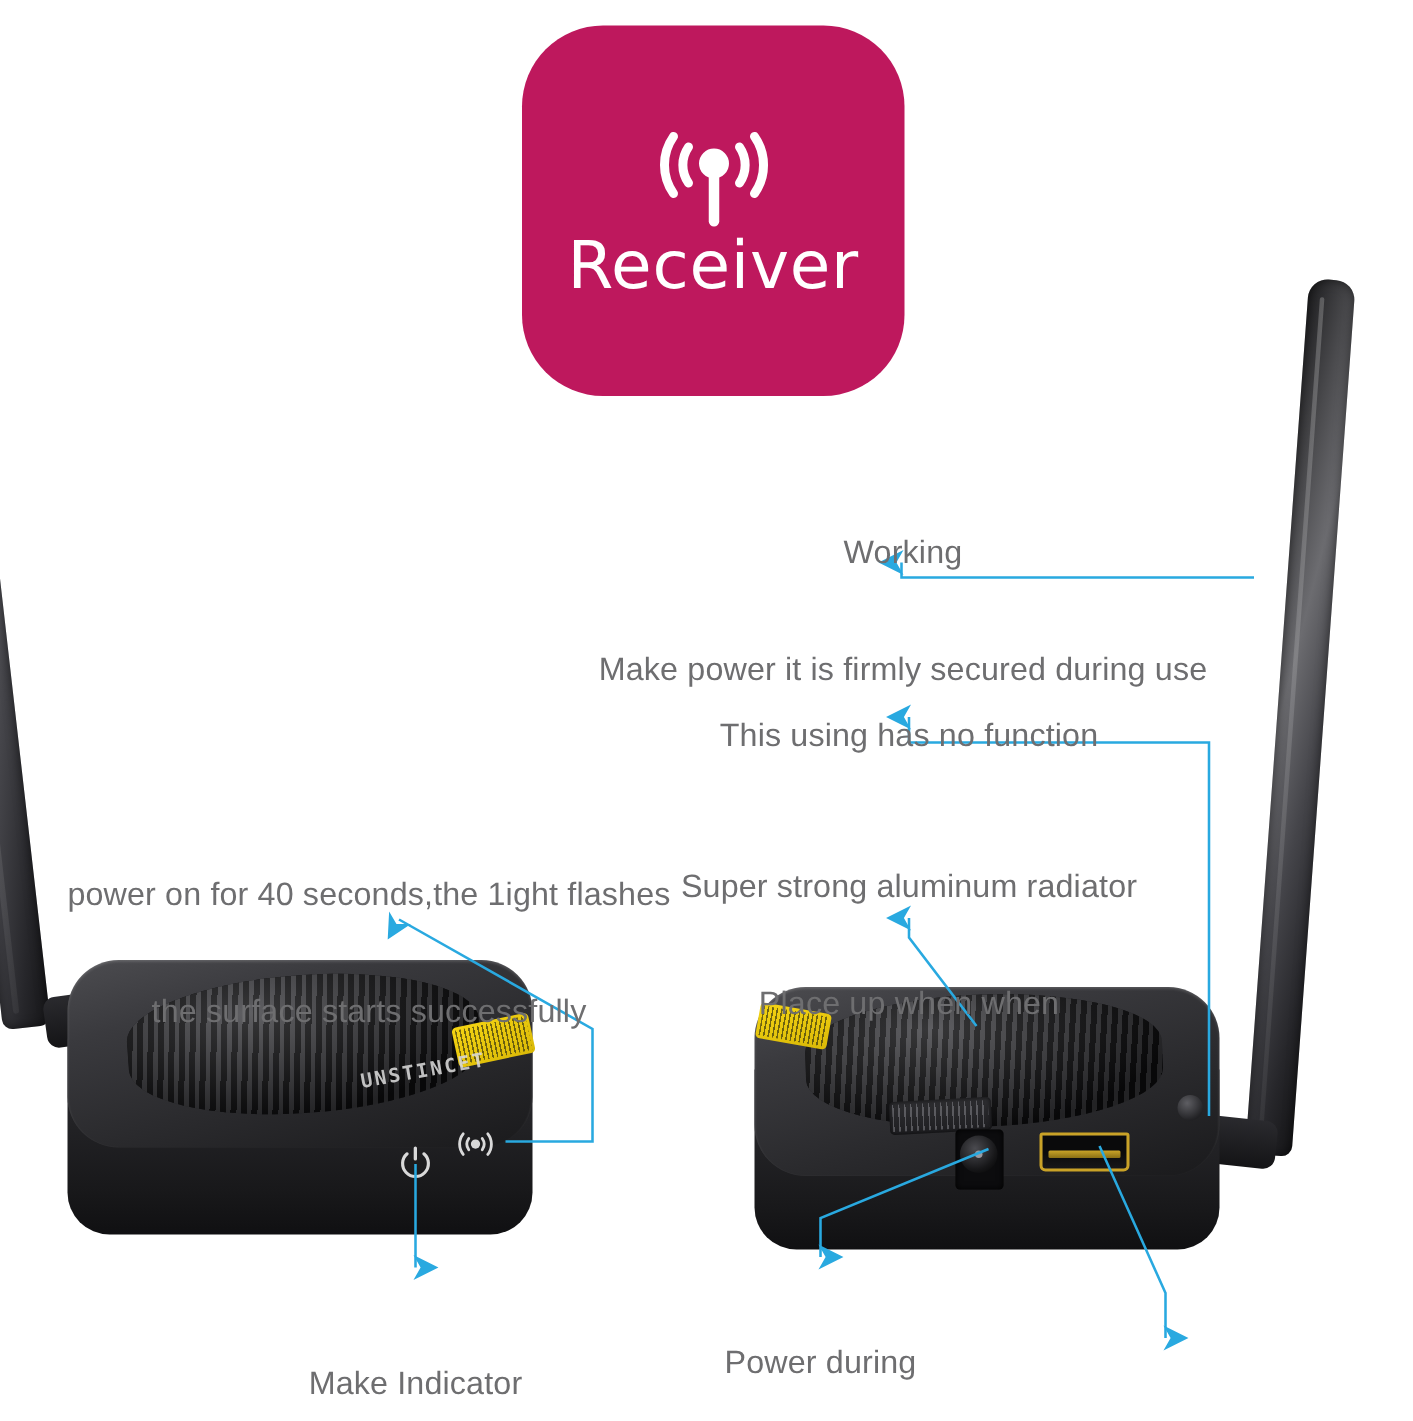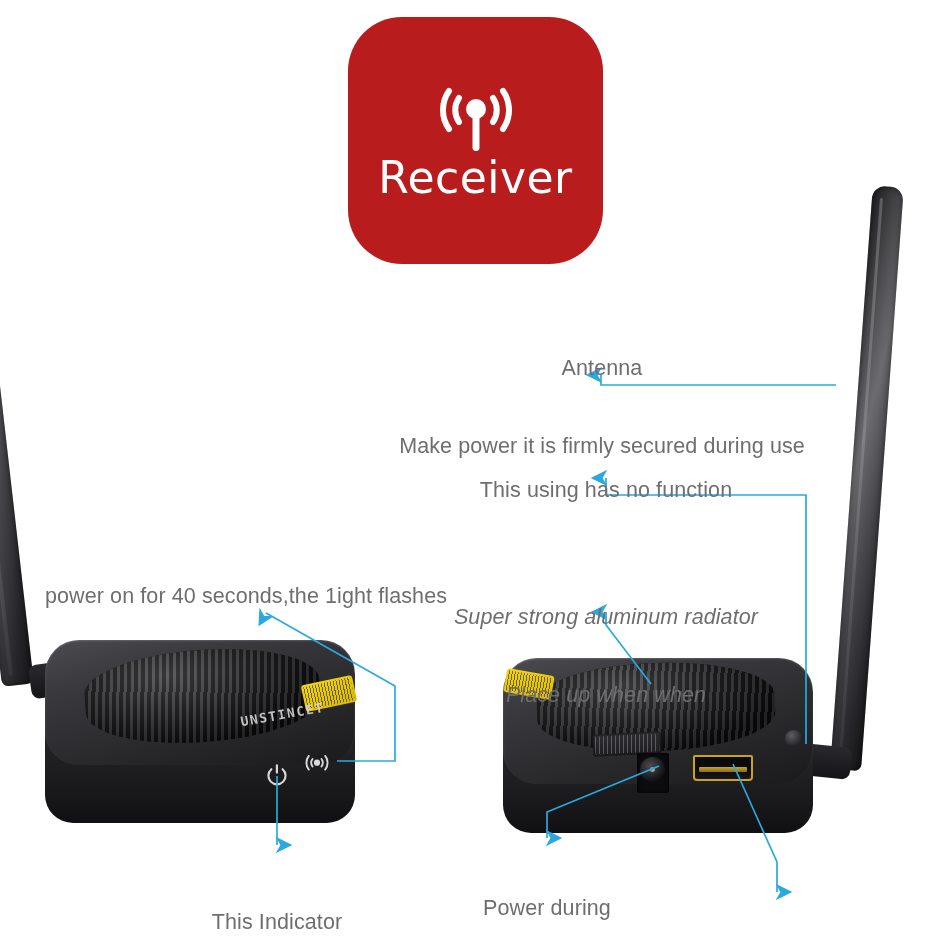--- a/index.html
+++ b/index.html
@@ -5,21 +5,21 @@
 <style>
   html,body{margin:0;padding:0;background:#fff;}
   body{width:942px;height:947px;position:relative;overflow:hidden;
        font-family:"Liberation Sans","DejaVu Sans",sans-serif;
        -webkit-font-smoothing:antialiased;}
 
   #stage{position:absolute;inset:0;width:942px;height:947px;background:#ffffff;}
 
   
   .logo-tile{position:absolute;left:348px;top:17px;width:255px;height:247px;
-             background:#b91c1c;border-radius:54px;display:flex;flex-direction:column;
+             background:#be185d;border-radius:54px;display:flex;flex-direction:column;
              align-items:center;justify-content:center;}
   .logo-mark{width:96px;height:72px;margin-bottom:2px;}
   .logo-word{color:#fff;font-size:44px;letter-spacing:.5px;line-height:1;
              font-family:"DejaVu Sans","Liberation Sans",sans-serif;font-weight:400;}
 
   
   .callout{position:absolute;color:#6e6e70;font-size:21.5px;line-height:26px;
            text-align:center;white-space:pre;letter-spacing:.1px;}
 
   
@@ -199,39 +199,40 @@
 
       <path d="M277,776 L277,845" marker-end="url(#ar-dn)"></path>
 
       <path d="M659,766 L547,812 L547,838" marker-end="url(#ar-dn)"></path>
 
       <path d="M733,764 L777,862 L777,892" marker-end="url(#ar-dn)"></path>
     </g>
   </svg>
 
   <div class="callout" style="left:362px;top:303px;width:480px;">
-    <div>Antenna</div>
+    <div>Working</div>
     <div>Make power it is firmly secured during use</div>
   </div>
 
   <div class="callout" style="left:426px;top:425px;width:360px;">
     <div>This using has no function</div>
   </div>
 
   <div class="callout" style="left:36px;top:531px;width:420px;">
     <div>power on for 40 seconds,the 1ight flashes</div>
-  </div>
-
-  <div class="callout" style="left:446px;top:552px;width:320px;font-style:italic;">
+    <div>the surface starts successfully</div>
+  </div>
+
+  <div class="callout" style="left:446px;top:526px;width:320px;">
     <div>Super strong aluminum radiator</div>
     <div>Place up when when</div>
   </div>
 
   <div class="callout" style="left:157px;top:857px;width:240px;">
-    <div>This Indicator</div>
+    <div>Make Indicator</div>
   </div>
 
   <div class="callout" style="left:397px;top:843px;width:300px;">
     <div>Power during</div>
     
   </div>
 
   <div class="callout" style="left:612px;top:898px;width:330px;">
     
     

